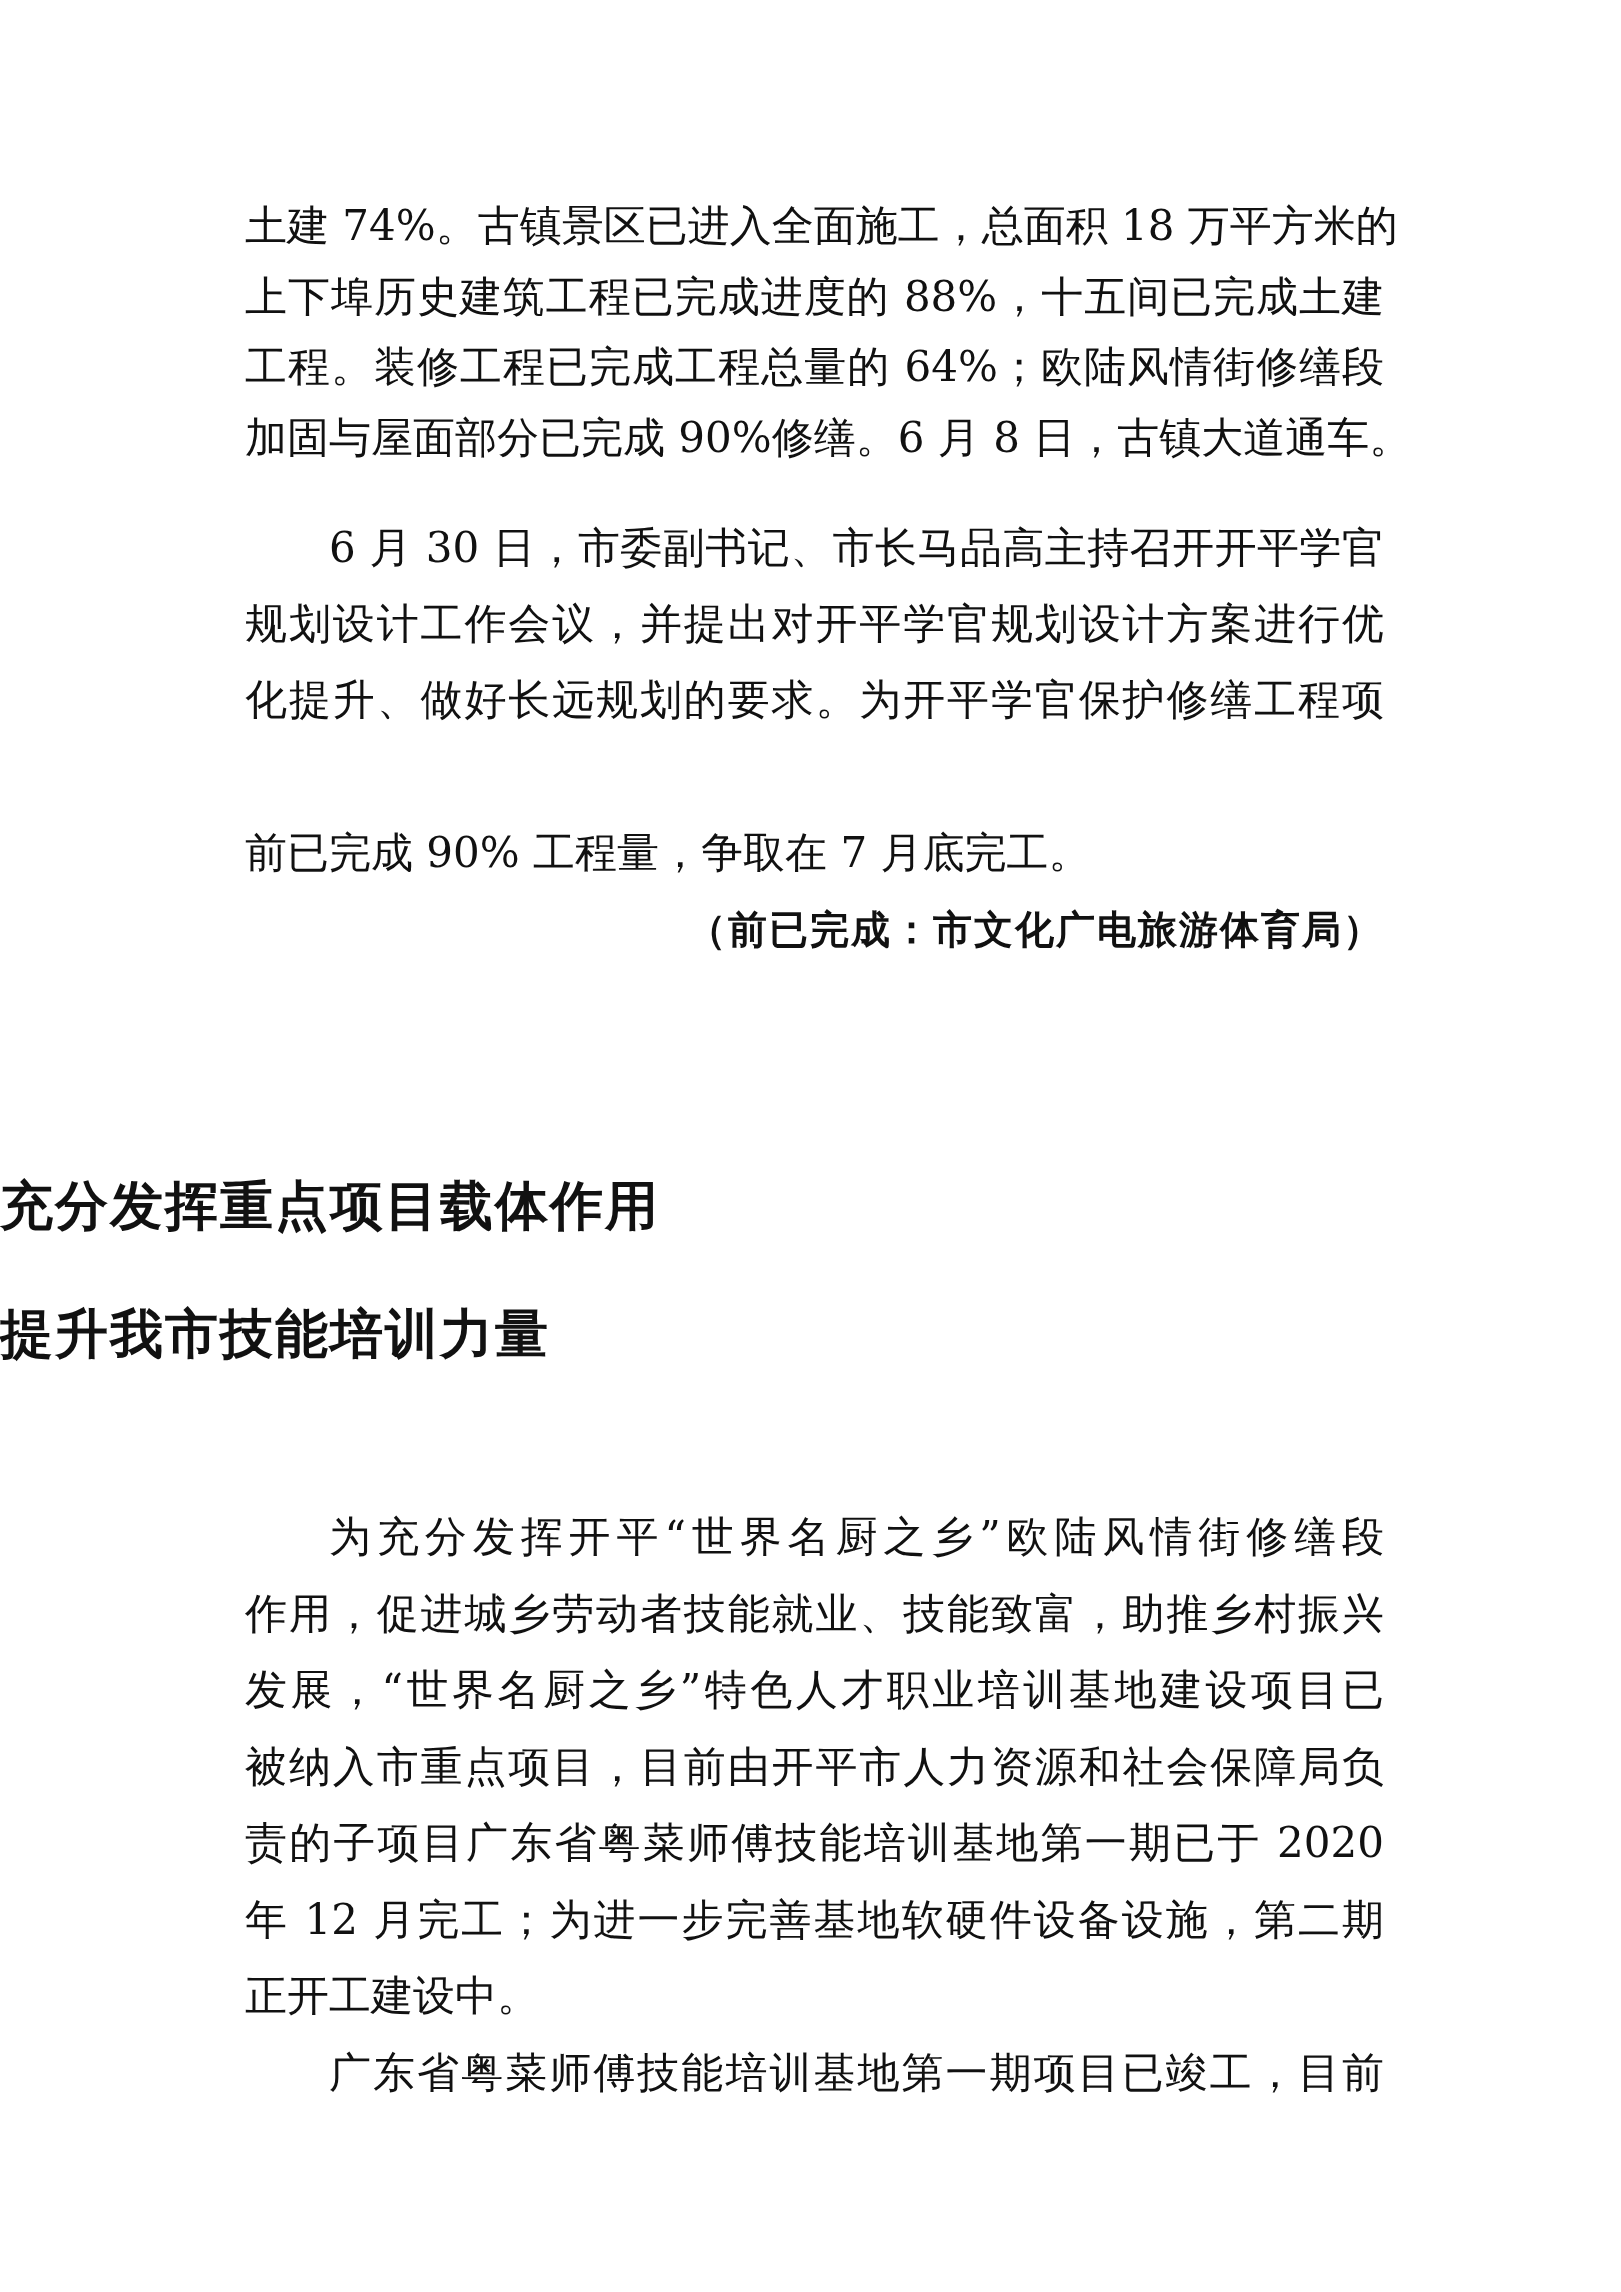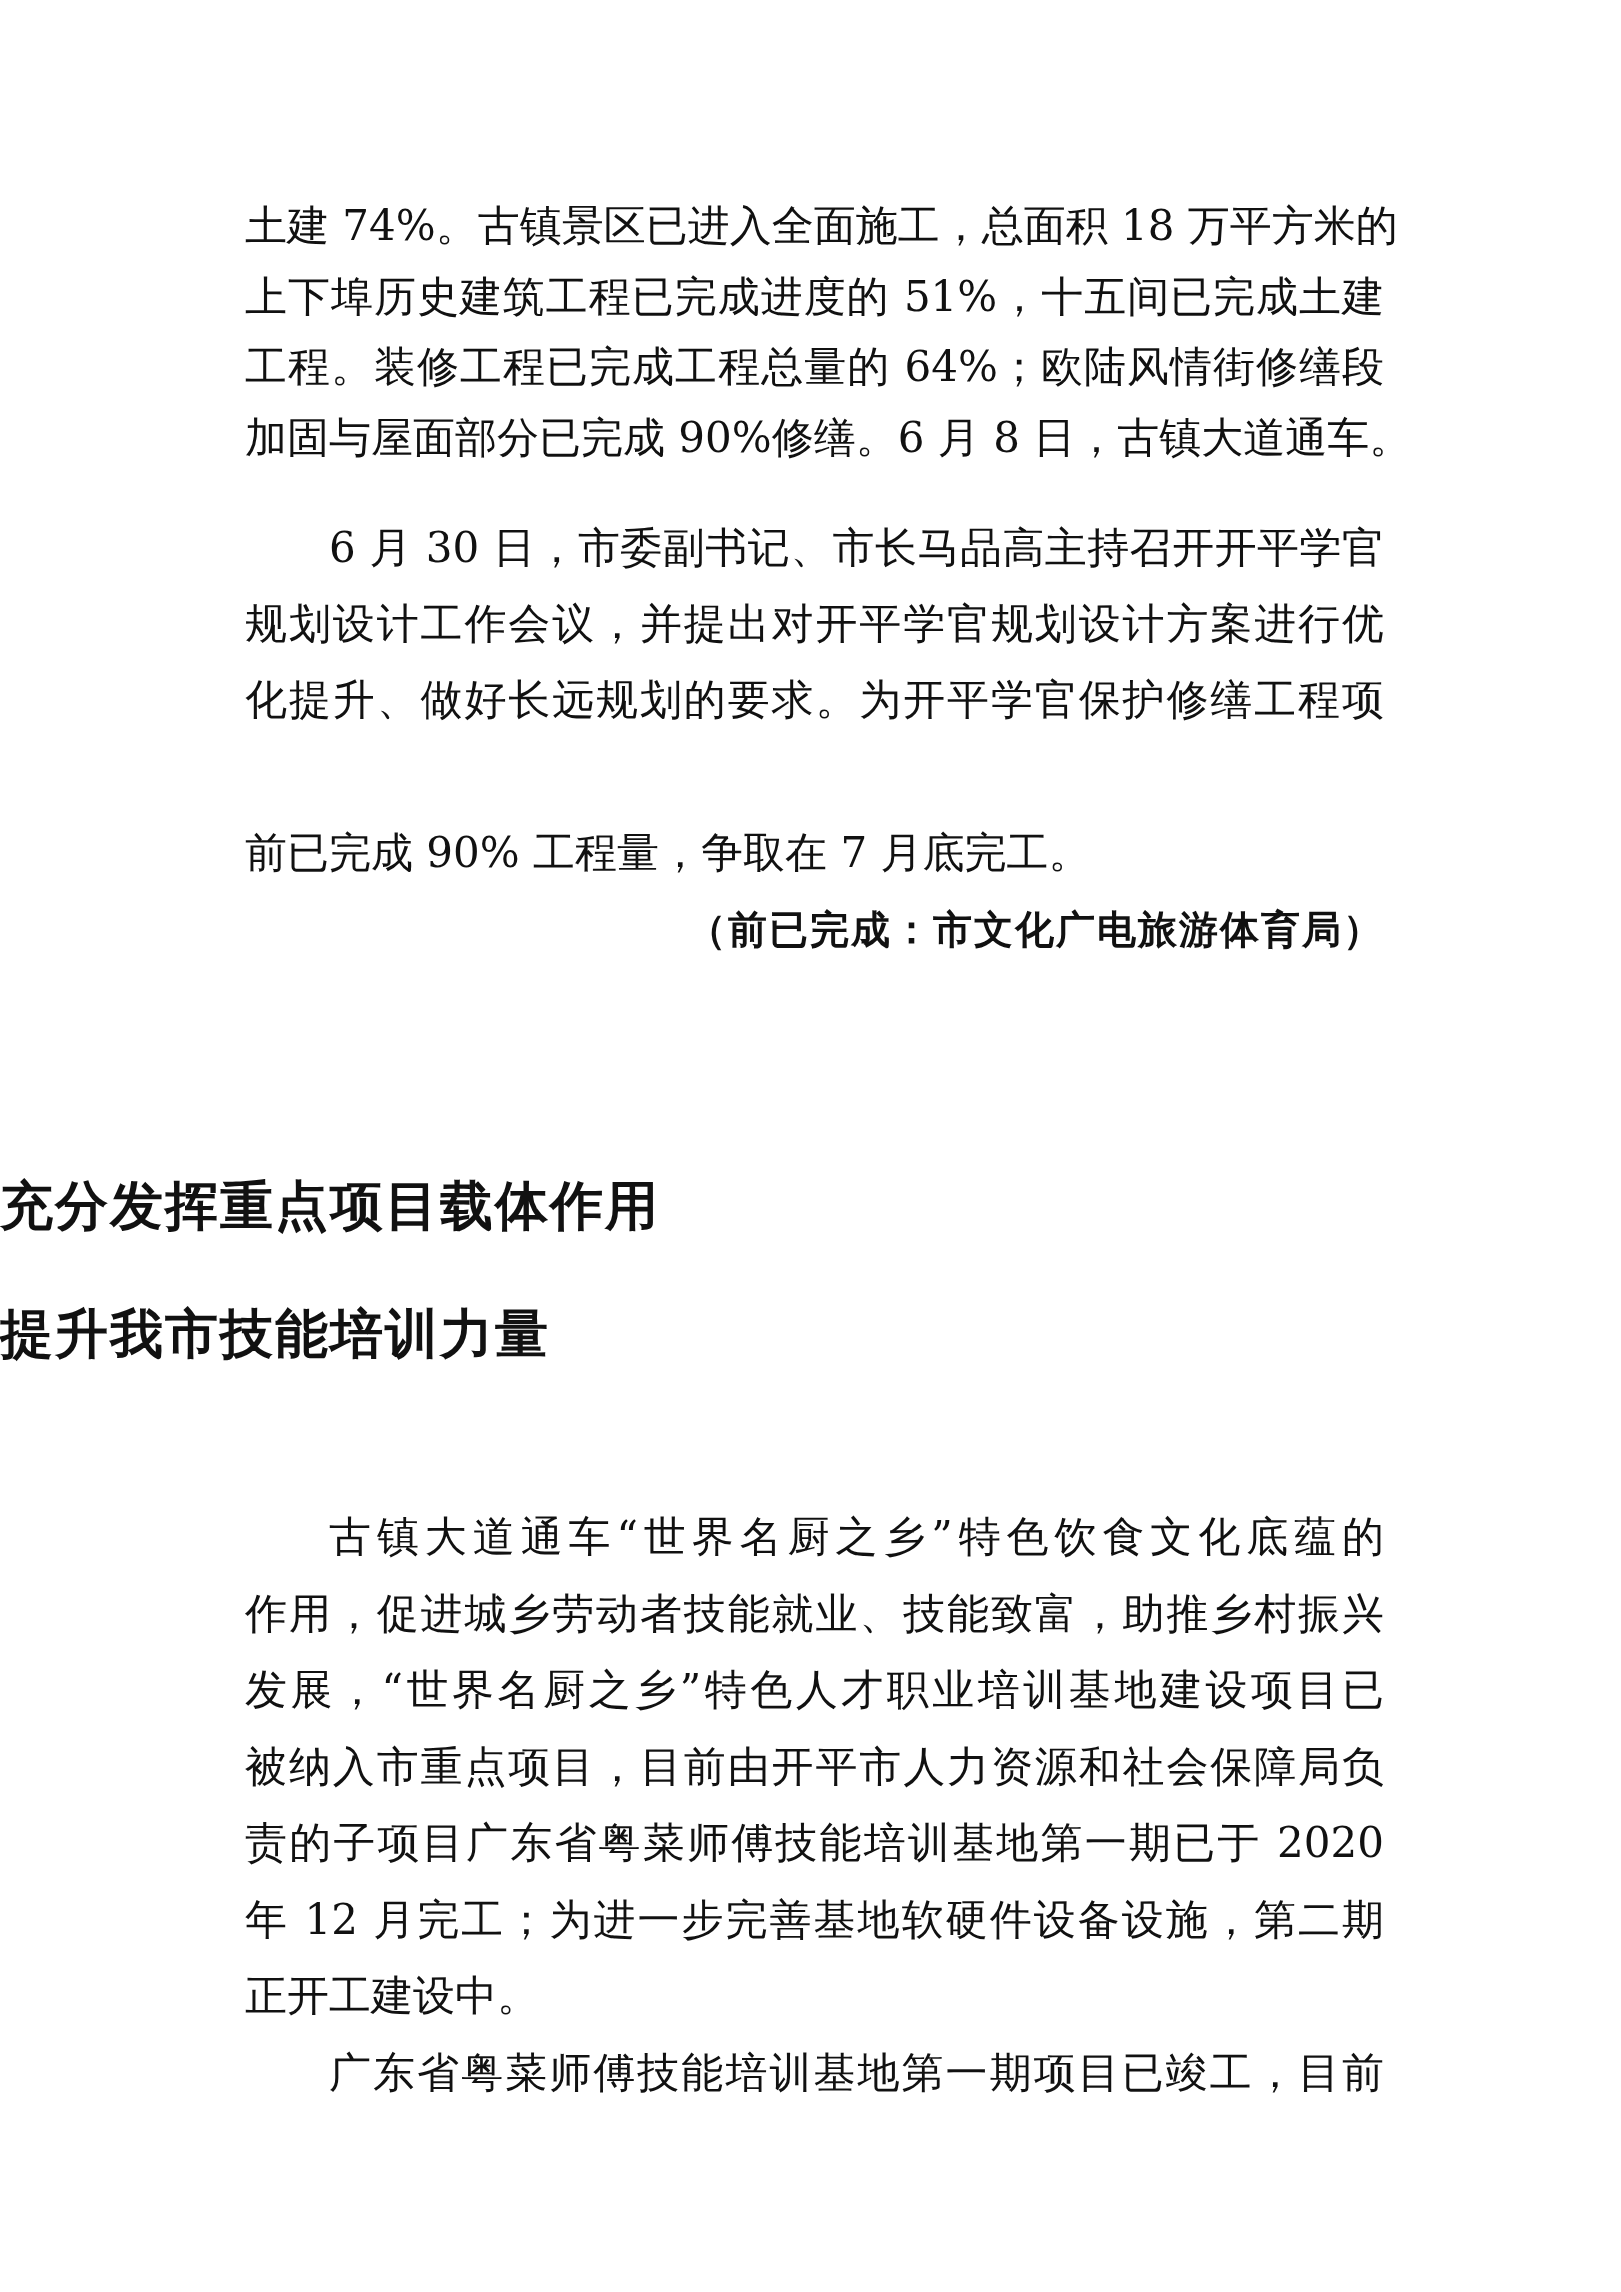--- a/index.html
+++ b/index.html
@@ -63,35 +63,35 @@
       letter-spacing: 2px;
       white-space: nowrap;
     }
   </style>
 </head>
 <body>
 
 <div class="page">
 
   <div class="line" style="top:196px">土建 74%。古镇景区已进入全面施工，总面积 18 万平方米的</div>
-  <div class="line" style="top:267px">上下埠历史建筑工程已完成进度的 51%，十五间已完成土建</div>
+  <div class="line" style="top:267px">上下埠历史建筑工程已完成进度的 88%，十五间已完成土建</div>
   <div class="line" style="top:337px">工程。装修工程已完成工程总量的 64%；欧陆风情街修缮段</div>
   <div class="line" style="top:408px">加固与屋面部分已完成 90%修缮。6 月 8 日，古镇大道通车。</div>
 
   <div class="line indent" style="top:518px">6 月 30 日，市委副书记、市长马品高主持召开开平学官</div>
   <div class="line" style="top:594px">规划设计工作会议，并提出对开平学官规划设计方案进行优</div>
   <div class="line" style="top:670px">化提升、做好长远规划的要求。为开平学官保护修缮工程项</div>
   <div class="line last" style="top:823px">前已完成 90% 工程量，争取在 7 月底完工。</div>
 
   <div class="source">（前已完成：市文化广电旅游体育局）</div>
 
   <div class="title" style="top:1166px">充分发挥重点项目载体作用</div>
   <div class="title" style="top:1294px">提升我市技能培训力量</div>
 
-  <div class="line indent" style="top:1507px">古镇大道通车“世界名厨之乡”特色饮食文化底蕴的</div>
+  <div class="line indent" style="top:1507px">为充分发挥开平“世界名厨之乡”欧陆风情街修缮段</div>
   <div class="line" style="top:1584px">作用，促进城乡劳动者技能就业、技能致富，助推乡村振兴</div>
   <div class="line" style="top:1660px">发展，“世界名厨之乡”特色人才职业培训基地建设项目已</div>
   <div class="line" style="top:1737px">被纳入市重点项目，目前由开平市人力资源和社会保障局负</div>
   <div class="line" style="top:1813px">责的子项目广东省粤菜师傅技能培训基地第一期已于 2020</div>
   <div class="line" style="top:1890px">年 12 月完工；为进一步完善基地软硬件设备设施，第二期</div>
   <div class="line last" style="top:1966px">正开工建设中。</div>
 
   <div class="line indent" style="top:2043px">广东省粤菜师傅技能培训基地第一期项目已竣工，目前</div>
 
 </div>

